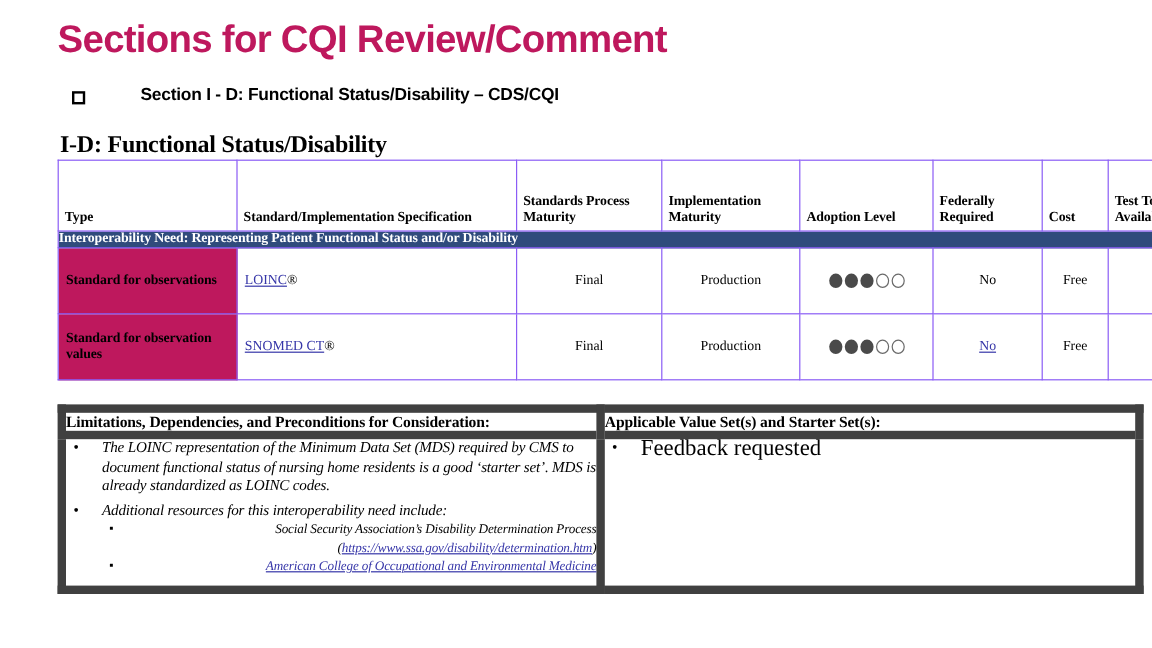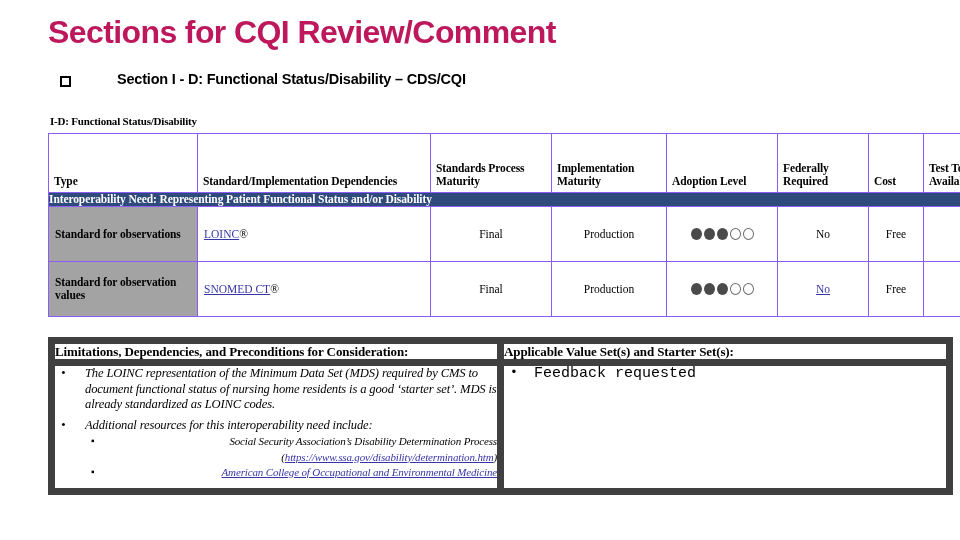--- a/index.html
+++ b/index.html
@@ -59,21 +59,21 @@
   
   .doc {
     position: absolute;
     left: 48px;
     top: 112px;
     width: 884px;
   }
   .doc-heading {
     font-family: "Liberation Serif", serif;
     font-weight: bold;
-    font-size: 11px;
+    font-size: 20px;
     line-height: 19px;
     margin: 0 0 2px 2px;
     letter-spacing: -0.2px;
   }
 
   
   table.spec {
     border-collapse: collapse;
     width: 884px;
     table-layout: fixed;
@@ -105,21 +105,21 @@
     text-align: left;
     letter-spacing: -0.1px;
   }
 
   tbody.spec-body td {
     height: 48px;
     vertical-align: middle;
     padding: 3px 6px;
   }
   td.type-cell {
-    background: #a3a3a3;
+    background: #be185d;
     font-weight: bold;
     letter-spacing: -0.1px;
   }
   td.center { text-align: center; }
 
   a.doclink {
     color: #3636a8;
     text-decoration: underline;
     font-weight: normal;
   }
@@ -199,21 +199,21 @@
     letter-spacing: -0.15px;
     text-align: right;
   }
   ul.b2 > li::before {
     content: "\25AA";
     position: absolute;
     left: 6px;
     top: -1px;
     font-size: 10px;
   }
-  .rsb { padding-left: 30px; position: relative; font-size: 15px; line-height: 15.5px; font-family: Liberation Mono, monospace; }
+  .rsb { padding-left: 30px; position: relative; font-size: 19px; line-height: 15.5px; }
   .rsb::before {
     content: "\2022";
     position: absolute;
     left: 6px;
     top: -1px;
     font-size: 13px;
   }
   .rs-body { padding: 7px 8px 8px 7px; }
 
   
@@ -253,21 +253,21 @@
 
   <table class="spec">
     <tbody>
       <tr class="need-bar">
         <td colspan="8">Interoperability Need:  Representing Patient Functional Status and/or Disability</td>
       </tr>
     </tbody>
     <thead class="colhead">
       <tr>
         <td style="width:138px">Type</td>
-        <td style="width:222px">Standard/Implementation Dependencies</td>
+        <td style="width:222px">Standard/Implementation Specification</td>
         <td style="width:110px">Standards Process Maturity</td>
         <td style="width:104px">Implementation Maturity</td>
         <td style="width:100px">Adoption Level</td>
         <td style="width:80px">Federally Required</td>
         <td style="width:44px">Cost</td>
         <td style="width:86px">Test Tool Availability</td>
       </tr>
     </thead>
     <tbody class="spec-body">
 

